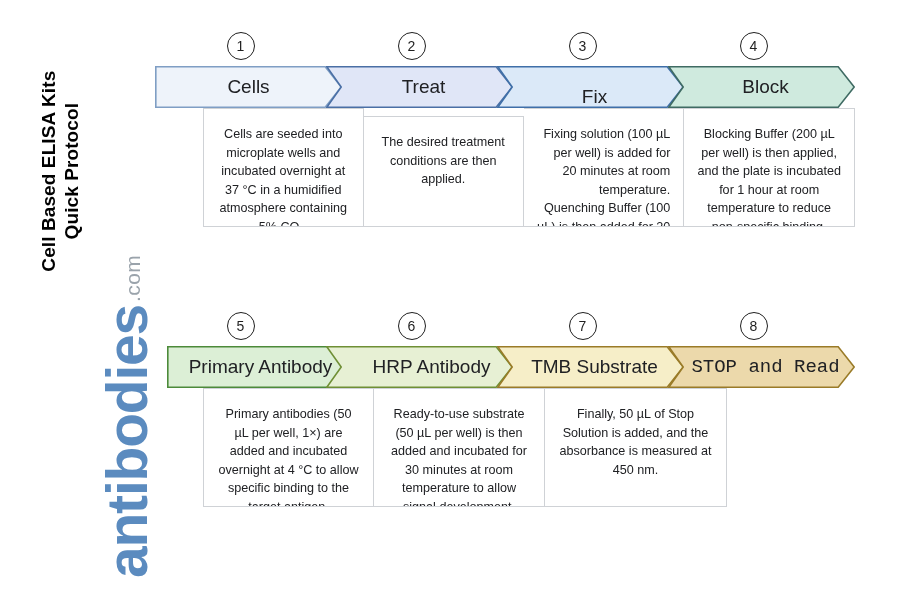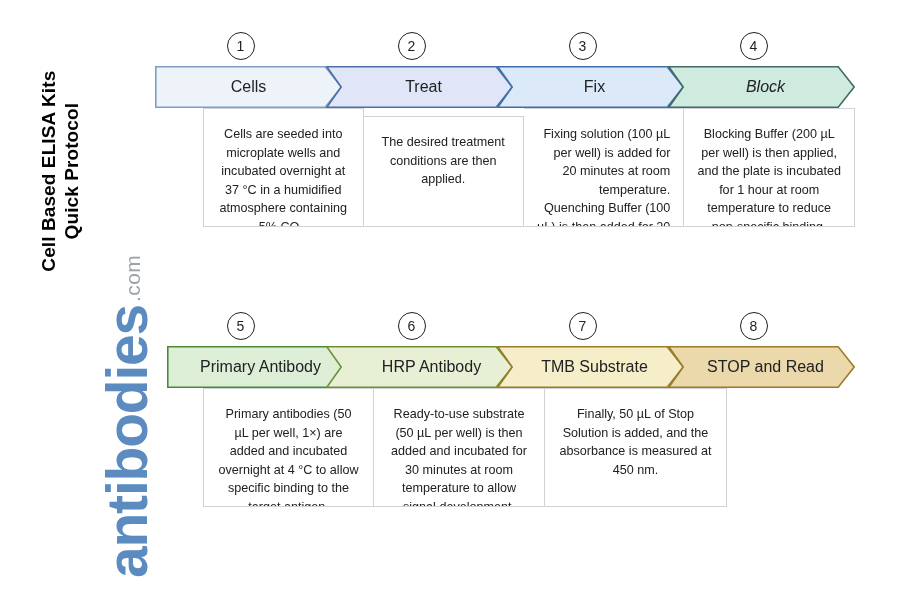--- a/index.html
+++ b/index.html
@@ -99,21 +99,21 @@
     height: 42px;
   }
   .chev {
     position: absolute;
     top: 0;
     height: 42px;
     box-sizing: border-box;
     display: flex;
     align-items: center;
     justify-content: center;
-    font-size: 16px;
+    font-size: 19px;
     color: #202124;
   }
   .chev span { position: relative; z-index: 2; }
   .chev .shape {
     position: absolute;
     inset: 0;
     z-index: 1;
   }
   .chev .shape svg { display: block; width: 100%; height: 100%; }
 
@@ -168,35 +168,35 @@
         <span style="margin-left: 0px;">Cells</span>
       </div>
       <div class="chev" style="left: 171px; width: 187px;">
         <div class="shape">
           <svg viewBox="0 0 187 42" preserveAspectRatio="none">
          <path d="M0.8,0.8 L170.2,0.8 L186.2,21 L170.2,41.2 L0.8,41.2 L15.2,21 Z" fill="#e0e6f7" stroke="#4a6fa5" stroke-width="1.6" stroke-linejoin="miter"></path>
        </svg>
         </div>
         <span style="margin-left: 8px;">Treat</span>
       </div>
-      <div class="chev" style="left: 342px; width: 187px;">
+      <div class="chev" style="left: 342px; width: 187px; align-items: flex-end;">
         <div class="shape">
           <svg viewBox="0 0 187 42" preserveAspectRatio="none">
          <path d="M0.8,0.8 L170.2,0.8 L186.2,21 L170.2,41.2 L0.8,41.2 L15.2,21 Z" fill="#dbe9f8" stroke="#3f6fa8" stroke-width="1.6" stroke-linejoin="miter"></path>
        </svg>
         </div>
         <span style="margin-left: 8px;">Fix</span>
       </div>
       <div class="chev" style="left: 513px; width: 187px;">
         <div class="shape">
           <svg viewBox="0 0 187 42" preserveAspectRatio="none">
          <path d="M0.8,0.8 L170.2,0.8 L186.2,21 L170.2,41.2 L0.8,41.2 L15.2,21 Z" fill="#cfeade" stroke="#3f6b63" stroke-width="1.6" stroke-linejoin="miter"></path>
        </svg>
         </div>
-        <span style="margin-left: 8px; font-style: italic;">Block</span>
+        <span style="margin-left: 8px;">Block</span>
       </div>
     </div>
   <div class="boxes-strip">
       <div class="txtbox" style="width: 171px;">
         <span class="txtbox-inner">Cells are seeded into microplate wells and incubated overnight at 37 °C in a humidified atmosphere containing 5% CO₂.</span>
       </div>
       <div class="txtbox" style="width: 171px; margin-top: 8px;">
         <span class="txtbox-inner">The desired treatment conditions are then applied.</span>
       </div>
       <div class="txtbox" style="width: 171px; text-align: right;">
@@ -239,21 +239,21 @@
        </svg>
         </div>
         <span style="margin-left: 8px;">TMB Substrate</span>
       </div>
       <div class="chev" style="left: 513px; width: 187px;">
         <div class="shape">
           <svg viewBox="0 0 187 42" preserveAspectRatio="none">
          <path d="M0.8,0.8 L170.2,0.8 L186.2,21 L170.2,41.2 L0.8,41.2 L15.2,21 Z" fill="#ecd9ab" stroke="#9a7b28" stroke-width="1.6" stroke-linejoin="miter"></path>
        </svg>
         </div>
-        <span style="margin-left: 8px;">STOP and Read</span>
+        <span style="margin-left: 8px; font-family: Liberation Mono, monospace;">STOP and Read</span>
       </div>
     </div>
   <div class="boxes-strip">
       <div class="txtbox" style="width: 171px;">
         <span class="txtbox-inner">Primary antibodies (50 µL per well, 1×) are added and incubated overnight at 4 °C to allow specific binding to the target antigen.</span>
       </div>
       <div class="txtbox" style="width: 171px;">
         <span class="txtbox-inner">Ready-to-use substrate (50 µL per well) is then added and incubated for 30 minutes at room temperature to allow signal development.</span>
       </div>
       <div class="txtbox" style="width: 182px;">

